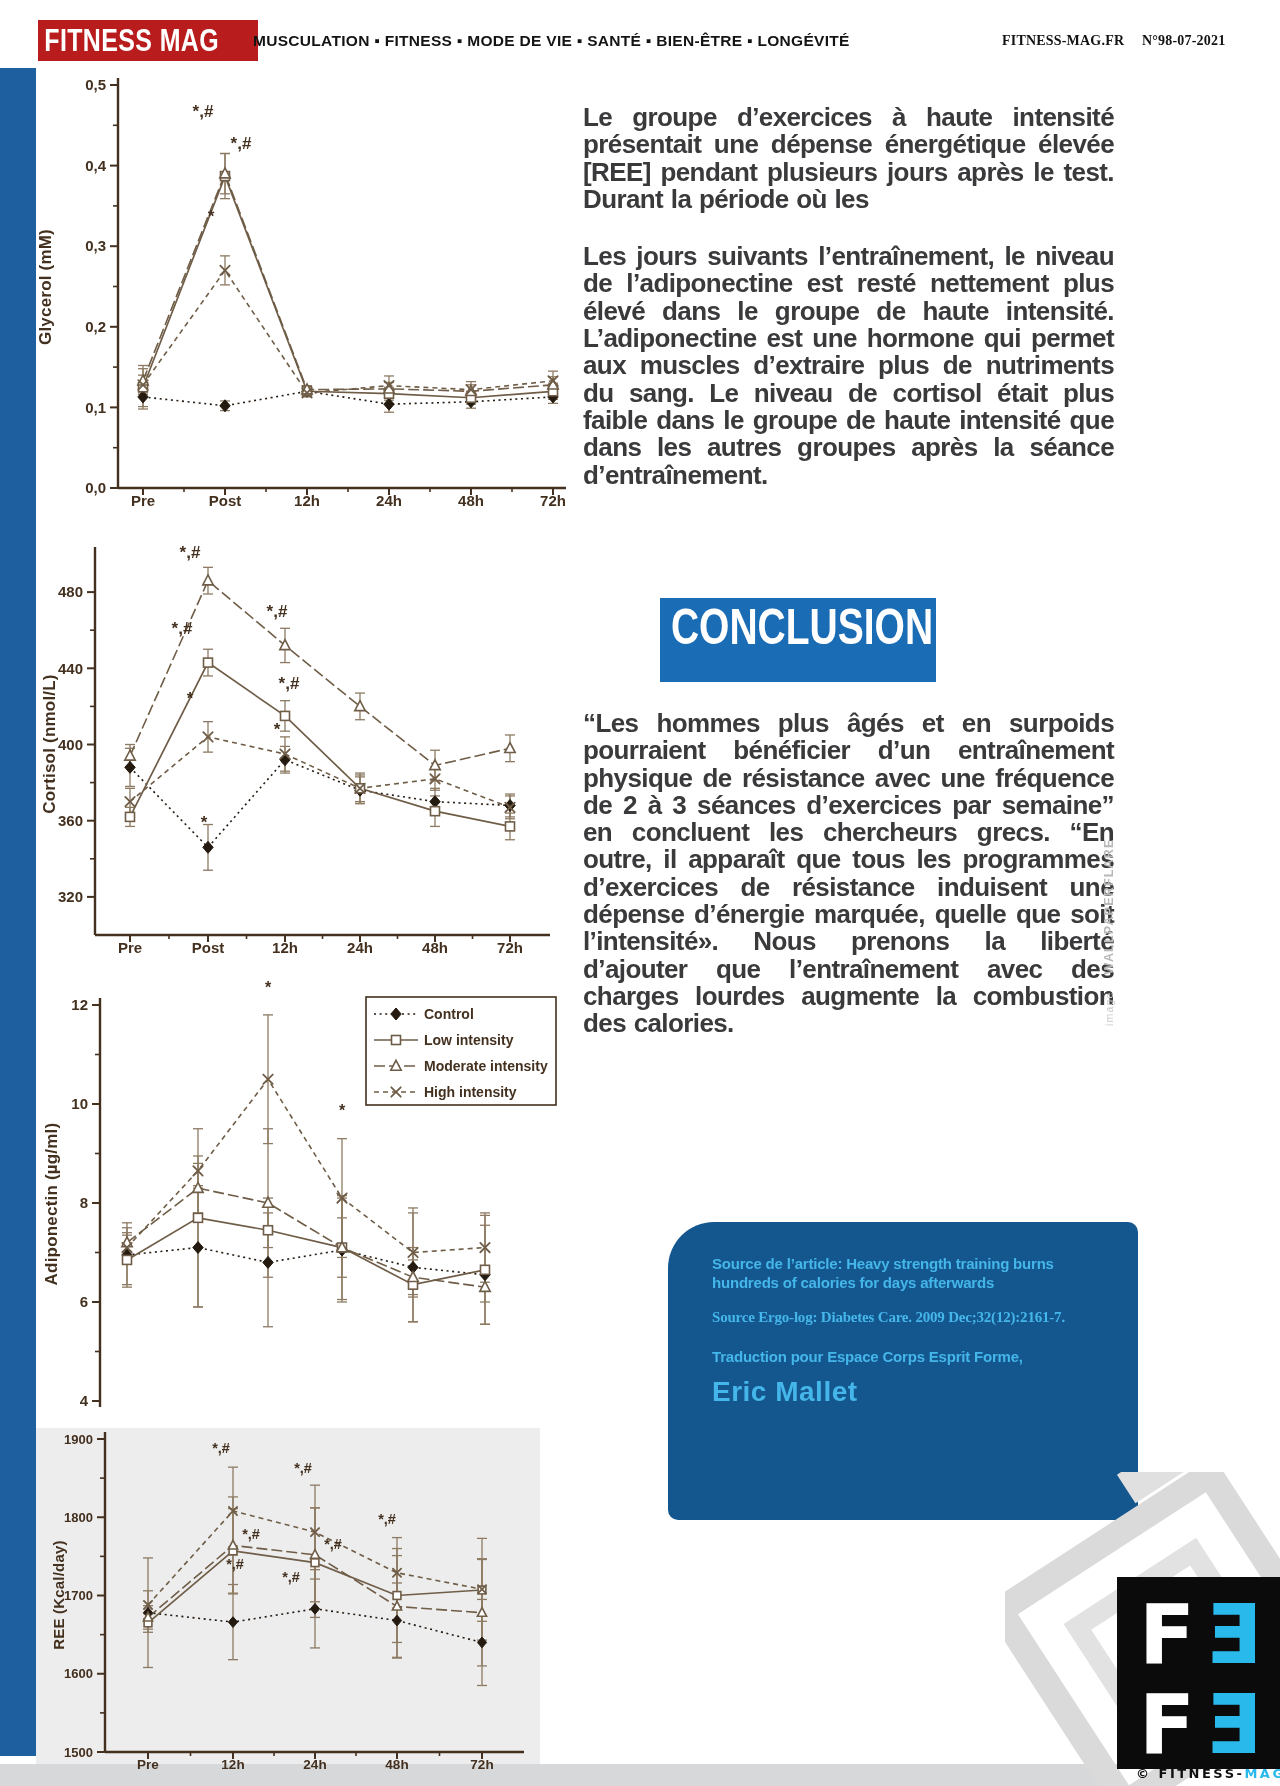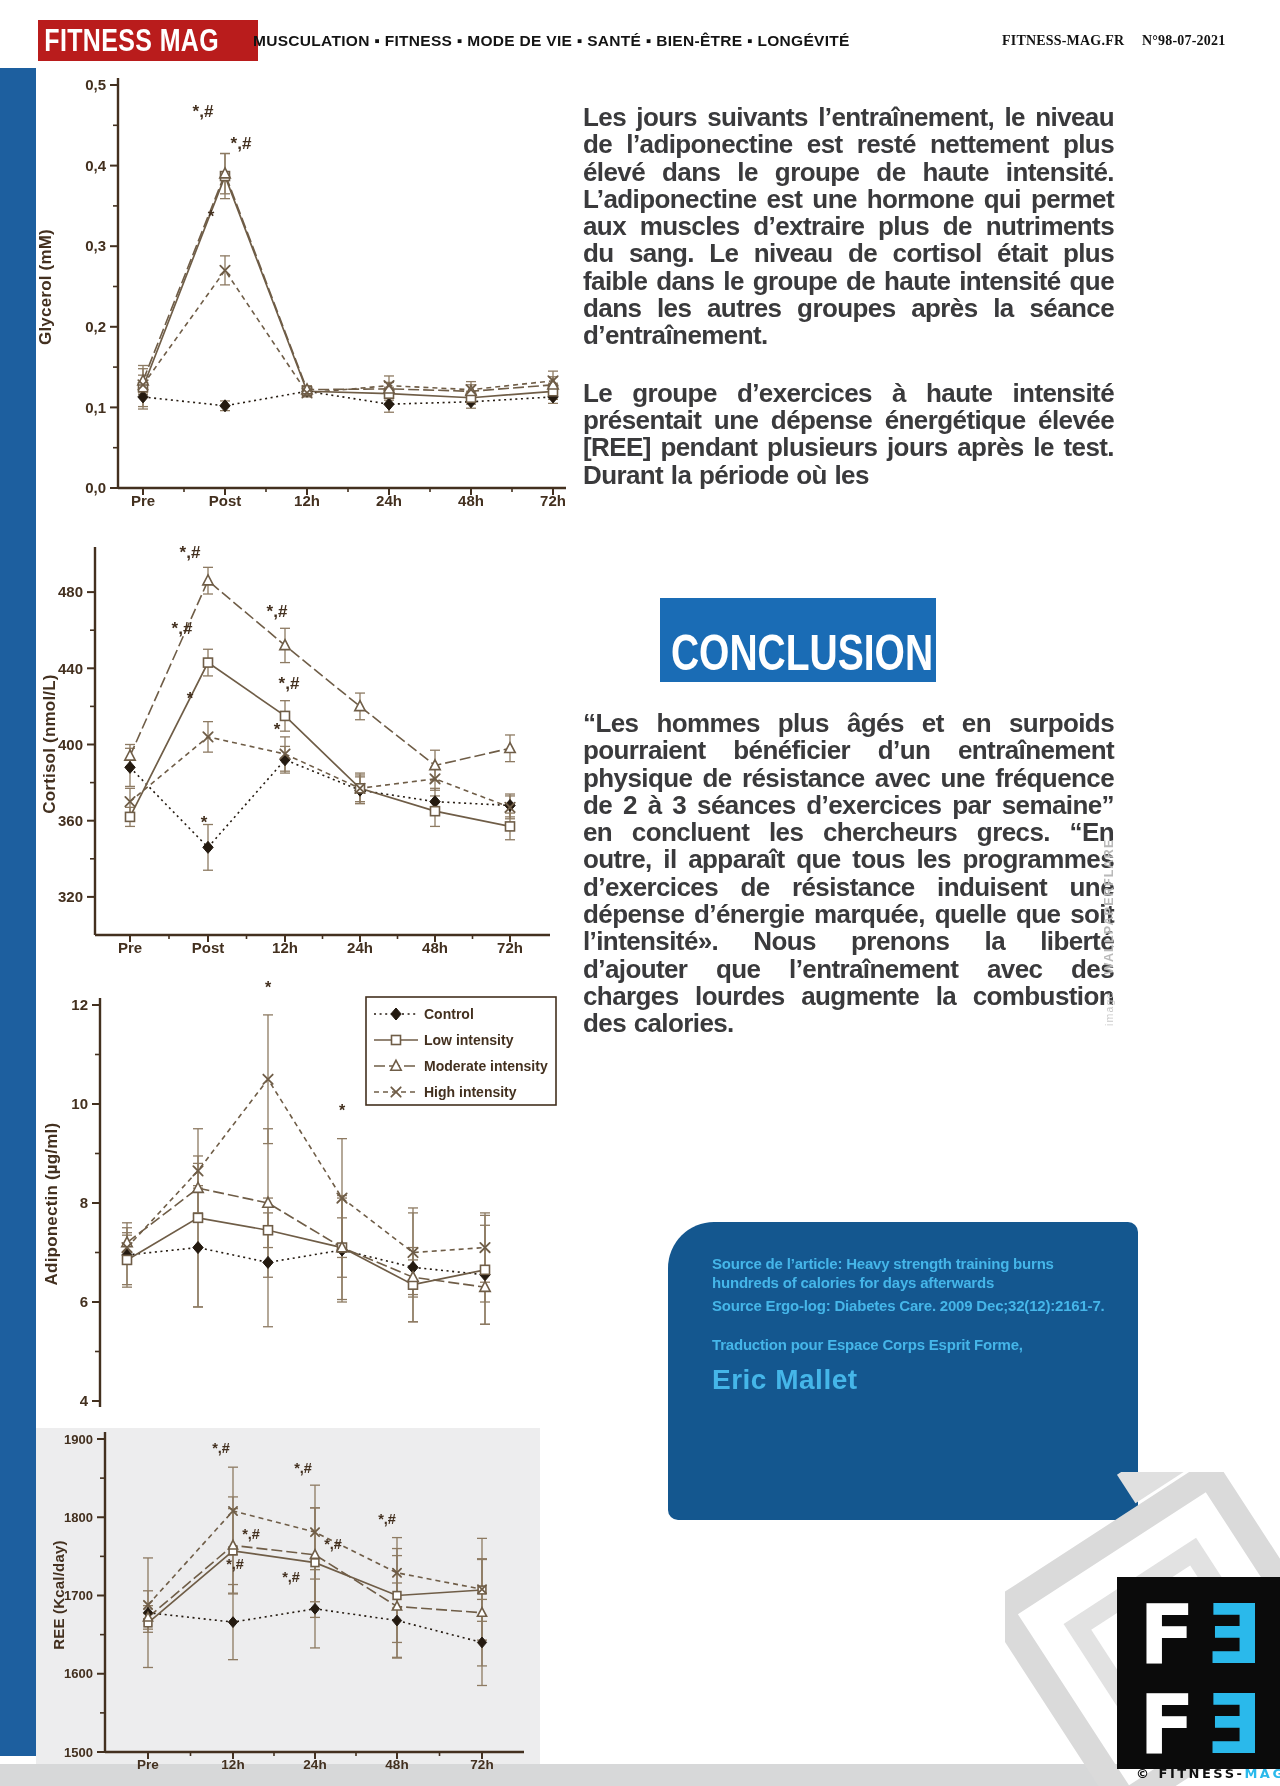--- a/index.html
+++ b/index.html
@@ -24,27 +24,27 @@
   #c-cortisol{top:540px;}
   #c-adiponectin{top:983px;}
   #c-ree{top:1428px;}
   .ylab{position:absolute;transform:translate(-50%,-50%) rotate(-90deg);font-weight:700;color:#43301f;font-size:17px;white-space:nowrap;letter-spacing:0.2px;}
   .ylab.small{font-size:15px;}
   
   .col{left:583px;top:104px;width:531px;}
   .bodytext{font-size:26px;font-weight:700;line-height:27.3px;text-align:justify;color:#3a3a3c;letter-spacing:-0.6px;word-spacing:1px;margin:0;}
   .bodytext + .bodytext{margin-top:30px;}
   .quote{left:583px;top:710px;width:531px;}
-  .conclusion{left:660px;top:598px;width:276px;height:84px;background:#1a6cb5;display:flex;align-items:flex-end;}
+  .conclusion{left:660px;top:598px;width:276px;height:84px;background:#1a6cb5;display:flex;align-items:flex-start;}
   .conclusion span{font-size:50px;font-weight:800;color:#ffffff;transform:scaleX(0.78);transform-origin:0 50%;padding-left:14px;white-space:nowrap;letter-spacing:0px;}
   
   .srcbox{left:668px;top:1222px;width:470px;height:298px;background:#14578f;border-radius:46px 10px 10px 10px;box-sizing:border-box;padding:32px 24px 0 44px;color:#45b6e9;}
   .srcline{font-size:15px;font-weight:700;line-height:19px;letter-spacing:-0.2px;margin:0;}
   .srcline.nw{white-space:nowrap;}
-  .m1{margin-top:4px;} .m2{margin-top:20px;}
+  .m1{margin-top:16px;font-family:Liberation Serif, serif;} .m2{margin-top:20px;}
   .author{font-size:28px;font-weight:700;margin-top:10px;letter-spacing:0.5px;}
   
   .wm{left:1100px;top:836px;height:190px;writing-mode:vertical-rl;transform:rotate(180deg);color:#b9b9b9;font-weight:700;letter-spacing:1.2px;white-space:nowrap;}
   .wm .small{font-size:10.5px;color:#c9c9c9;font-weight:400;}
   .wm .big{font-size:12.5px;}
   
   #graylogo{left:1005px;top:1472px;}
   #fflogo{left:1117px;top:1577px;}
   .copy{left:1136px;top:1766px;font-size:13px;font-weight:700;letter-spacing:2.5px;color:#101010;white-space:nowrap;font-family:"DejaVu Sans","Liberation Sans",sans-serif;}
   .copy .cyan{color:#2ab9eb;}
@@ -629,22 +629,22 @@
     <text x="221" y="25.085000000000036" text-anchor="middle" fill="#43301f" font-size="14.5" font-weight="700">*,#</text>
     <text x="303" y="44.647500000000036" text-anchor="middle" fill="#43301f" font-size="14.5" font-weight="700">*,#</text>
     <text x="387" y="95.51000000000002" text-anchor="middle" fill="#43301f" font-size="14.5" font-weight="700">*,#</text>
     <text x="251" y="111.16" text-anchor="middle" fill="#43301f" font-size="14.5" font-weight="700">*,#</text>
     <text x="333" y="120.54999999999998" text-anchor="middle" fill="#43301f" font-size="14.5" font-weight="700">*,#</text>
     <text x="235" y="140.895" text-anchor="middle" fill="#43301f" font-size="14.5" font-weight="700">*,#</text>
     <text x="291" y="154.19750000000002" text-anchor="middle" fill="#43301f" font-size="14.5" font-weight="700">*,#</text>
   </svg>
 
 <div class="abs col">
+  <p class="bodytext">Le groupe d’exercices à haute intensité présentait une dépense énergétique élevée [REE] pendant plusieurs jours après le test. Durant la période où les</p>
   <p class="bodytext">Les jours suivants l’entraînement, le niveau de l’adiponectine est resté nettement plus élevé dans le groupe de haute intensité. L’adiponectine est une hormone qui permet aux muscles d’extraire plus de nutriments du sang. Le niveau de cortisol était plus faible dans le groupe de haute intensité que dans les autres groupes après la séance d’entraînement.</p>
-  <p class="bodytext">Le groupe d’exercices à haute intensité présentait une dépense énergétique élevée [REE] pendant plusieurs jours après le test. Durant la période où les</p>
 </div>
 
 <div class="abs conclusion">
   <span>CONCLUSION</span>
 </div>
 
 <div class="abs quote">
   <p class="bodytext">“Les hommes plus âgés et en surpoids pourraient bénéficier d’un entraînement physique de résistance avec une fréquence de 2 à 3 séances d’exercices par semaine” en concluent les chercheurs grecs. “En outre, il apparaît que tous les programmes d’exercices de résistance induisent une dépense d’énergie marquée, quelle que soit l’intensité». Nous prenons la liberté d’ajouter que l’entraînement avec des charges lourdes augmente la combustion des calories.</p>
 </div>
 

